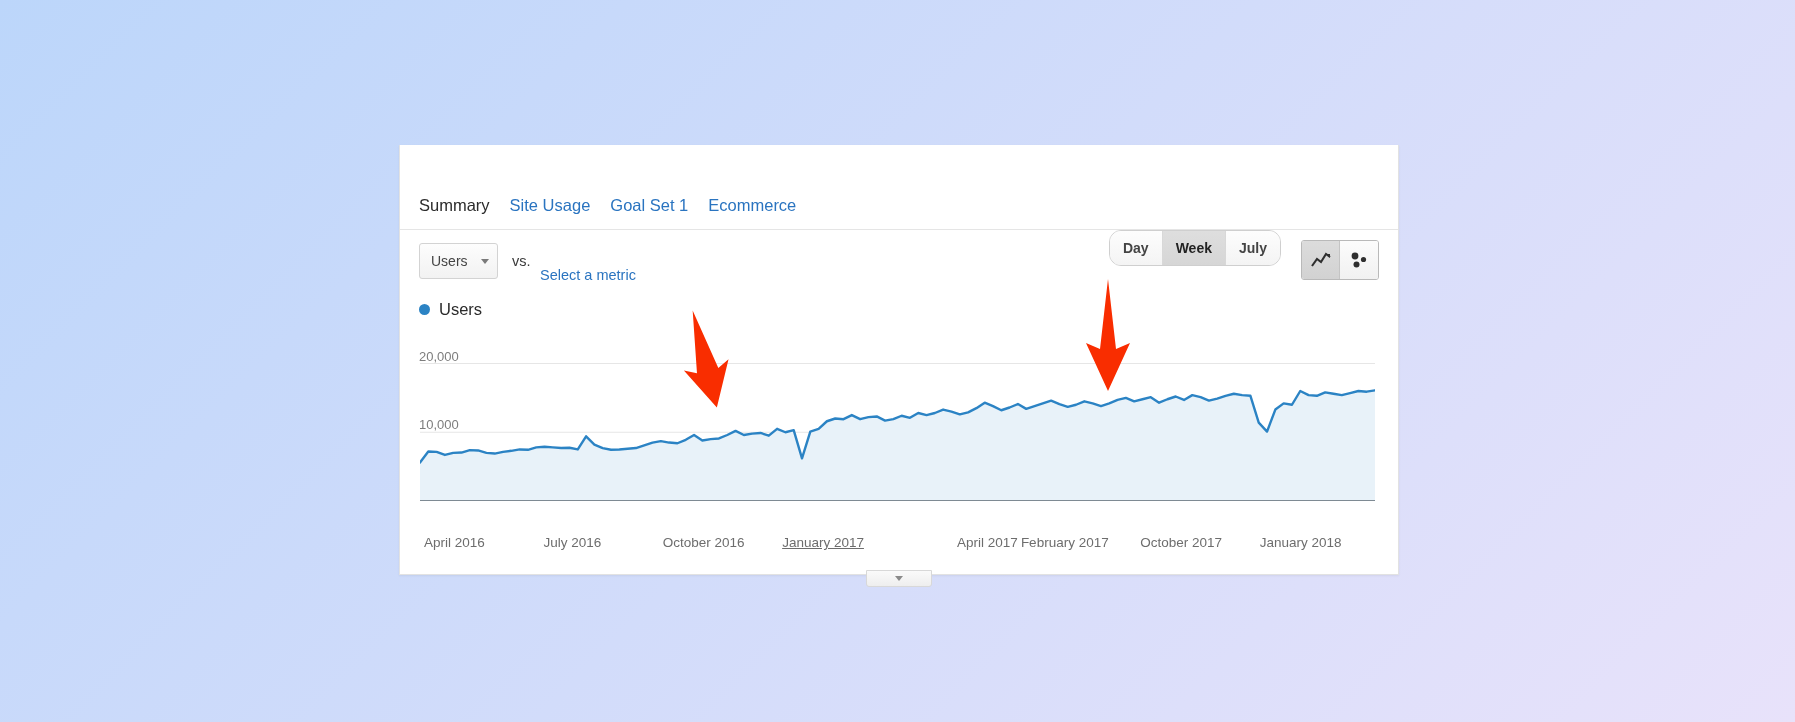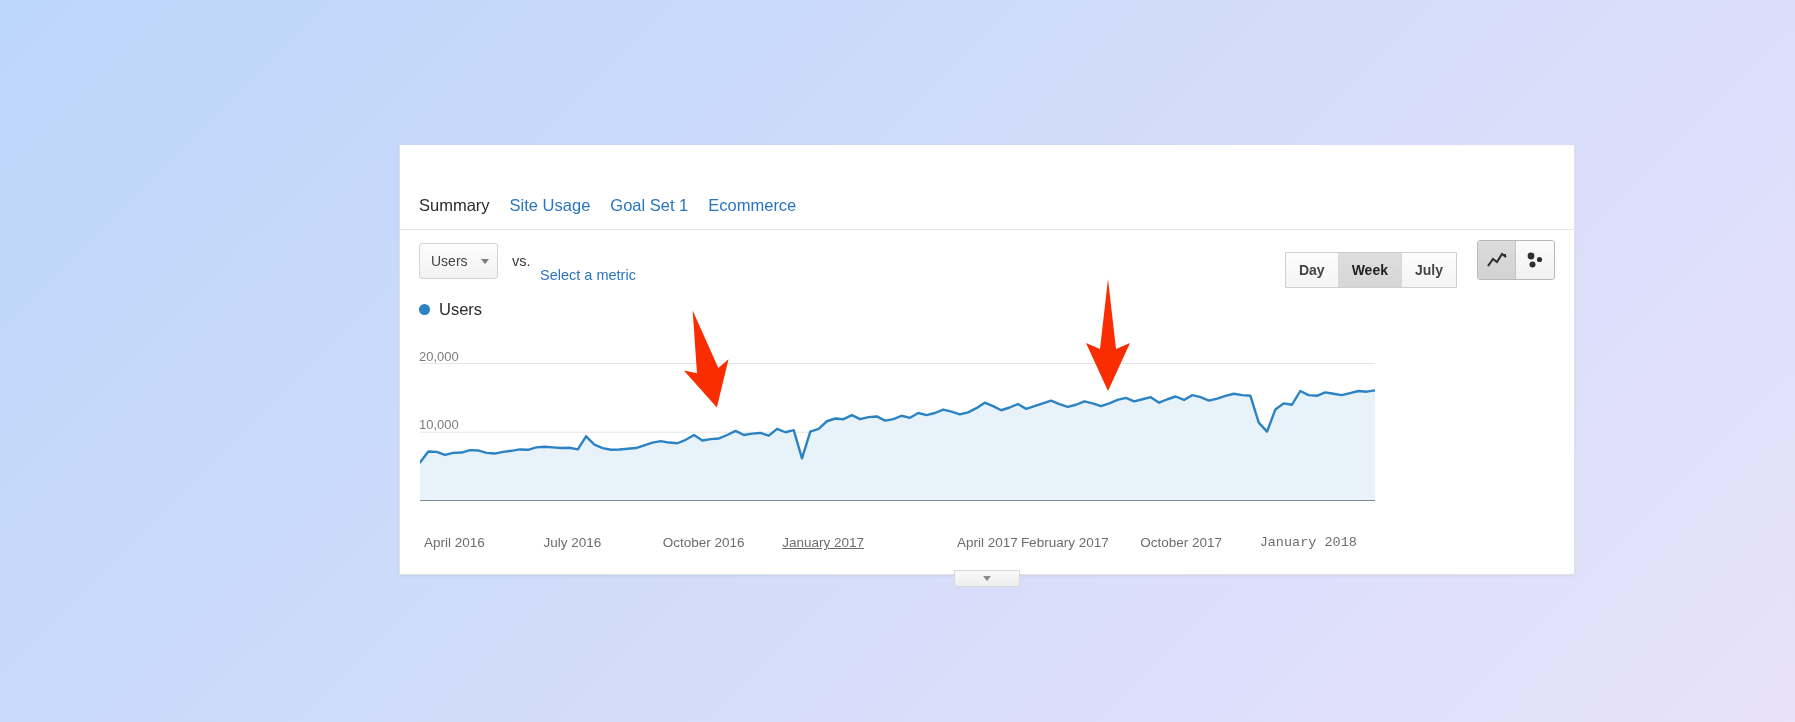--- a/index.html
+++ b/index.html
@@ -12,21 +12,21 @@
   }
   body {
     background: linear-gradient(135deg, #bcd6fa 0%, #c7d9fb 28%, #d9dcfb 58%, #e8e2fa 100%);
     border-radius: 26px;
   }
 
   
   #panel {
     position: absolute;
     left: 399px; top: 145px;
-    width: 1176px; height: 430px;
+    width: 1000px; height: 430px;
     background: #ffffff;
     border: 1px solid #e2e2e2;
     border-top: none;
     box-shadow: 0 1px 2px rgba(0,0,0,.06);
   }
 
   
   #tabstrip {
     position: absolute;
     left: 399px; top: 145px;
@@ -108,24 +108,24 @@
     position: absolute;
     left: 140px; top: 37px;
     font-size: 14.5px;
     color: #2a74c0;
     cursor: pointer;
   }
 
   
   #granularity {
     position: absolute;
-    right: 117px; top: 22px;
+    right: 117px; top: 0;
     display: flex;
     border: 1px solid #cfcfcf;
-    border-radius: 1px;
+    border-radius: 12px;
     overflow: hidden;
     background: #fafafa;
   }
   .gran-btn {
     height: 34px;
     padding: 0 13px;
     display: flex; align-items: center;
     font-size: 14px;
     font-weight: bold;
     color: #444;
@@ -290,21 +290,21 @@
   </div>
 
   <div id="xaxis">
       <span class="xlabel" style="left: 24px;">April 2016</span>
       <span class="xlabel" style="left: 143.375px;">July 2016</span>
       <span class="xlabel" style="left: 262.75px;">October 2016</span>
       <span class="xlabel" style="left: 382.125px; text-decoration: underline;">January 2017</span>
       <span class="xlabel" style="left: 521px; margin-left: 36px;">April 2017</span>
       <span class="xlabel" style="left: 620.875px;">February 2017</span>
       <span class="xlabel" style="left: 740.25px;">October 2017</span>
-      <span class="xlabel" style="left: 859.625px; font-family: Liberation Mono, monospace;">January 2018</span>
+      <span class="xlabel" style="left: 859.625px;">January 2018</span>
     </div>
 
   <svg class="arrow" id="arrow1" width="70" height="110" viewBox="0 0 70 110" style="left:270px; top:160px;">
     <g transform="rotate(-14 35 55)">
       <path d="M35 4 L46 66 L58 60 L35 104 L12 60 L24 66 Z" fill="#f92d00"></path>
     </g>
   </svg>
 
   <svg class="arrow" id="arrow2" width="56" height="118" viewBox="0 0 56 118" style="left:680px; top:132px;">
     <path d="M28 2 L36 72 L50 66 L28 114 L6 66 L20 72 Z" fill="#f92d00"></path>

